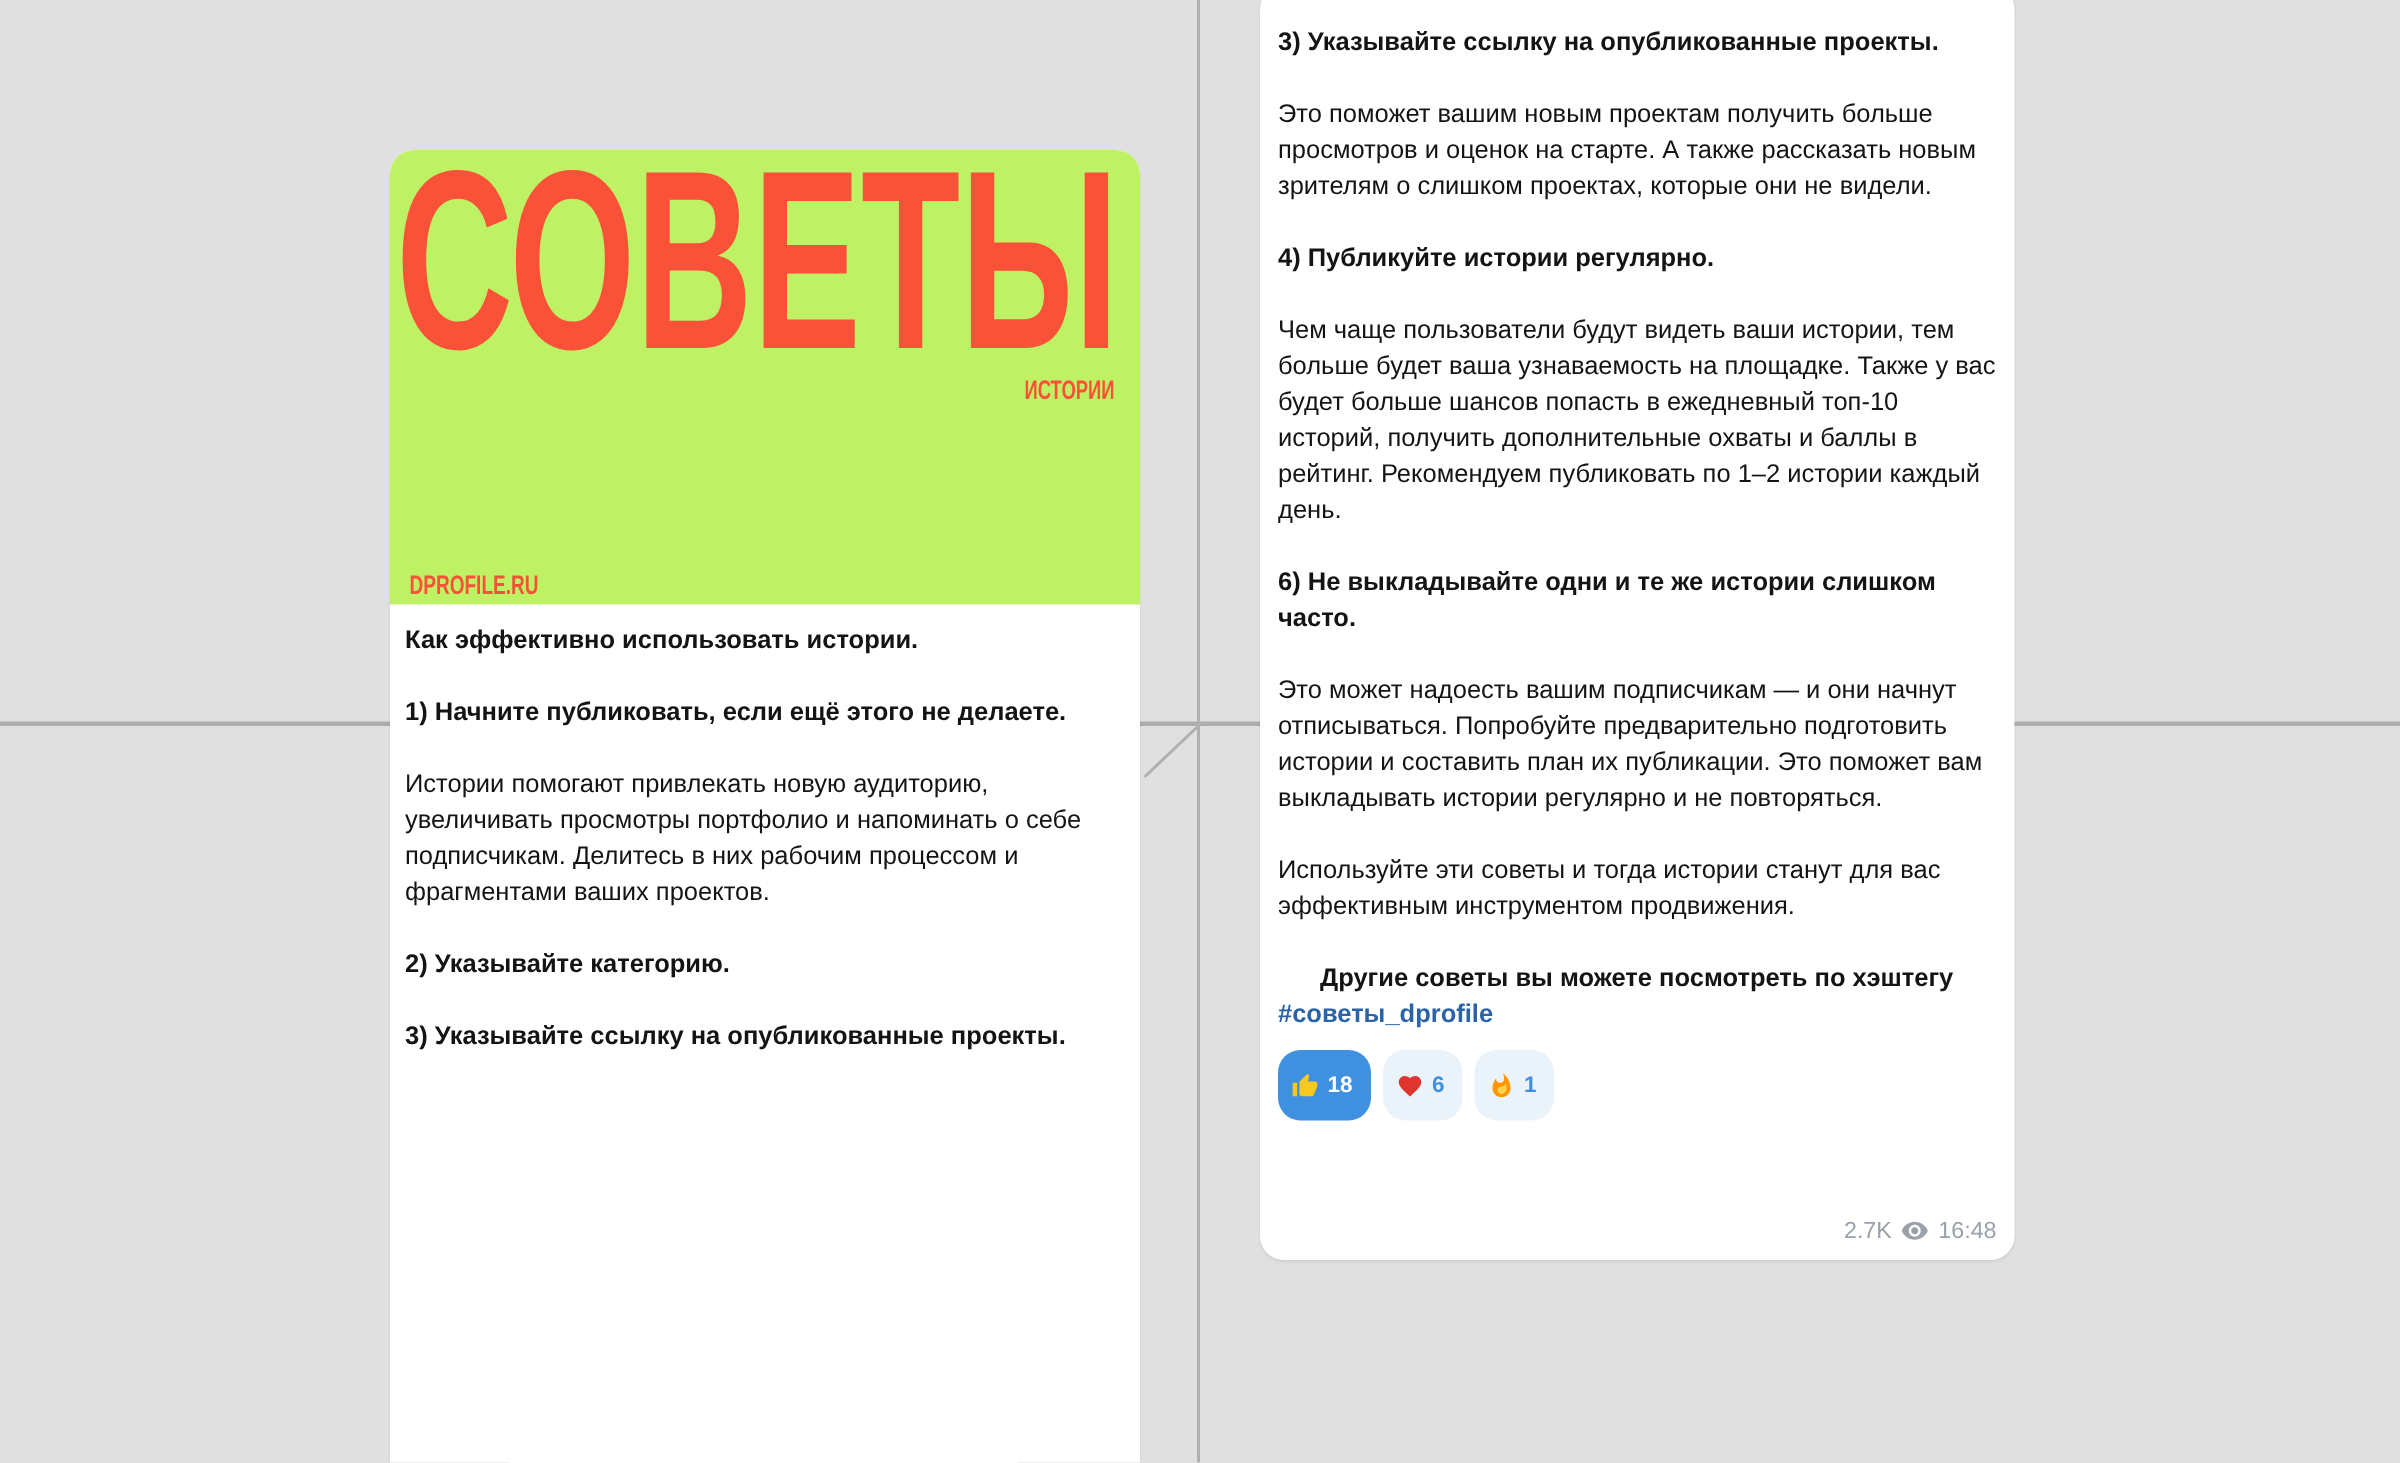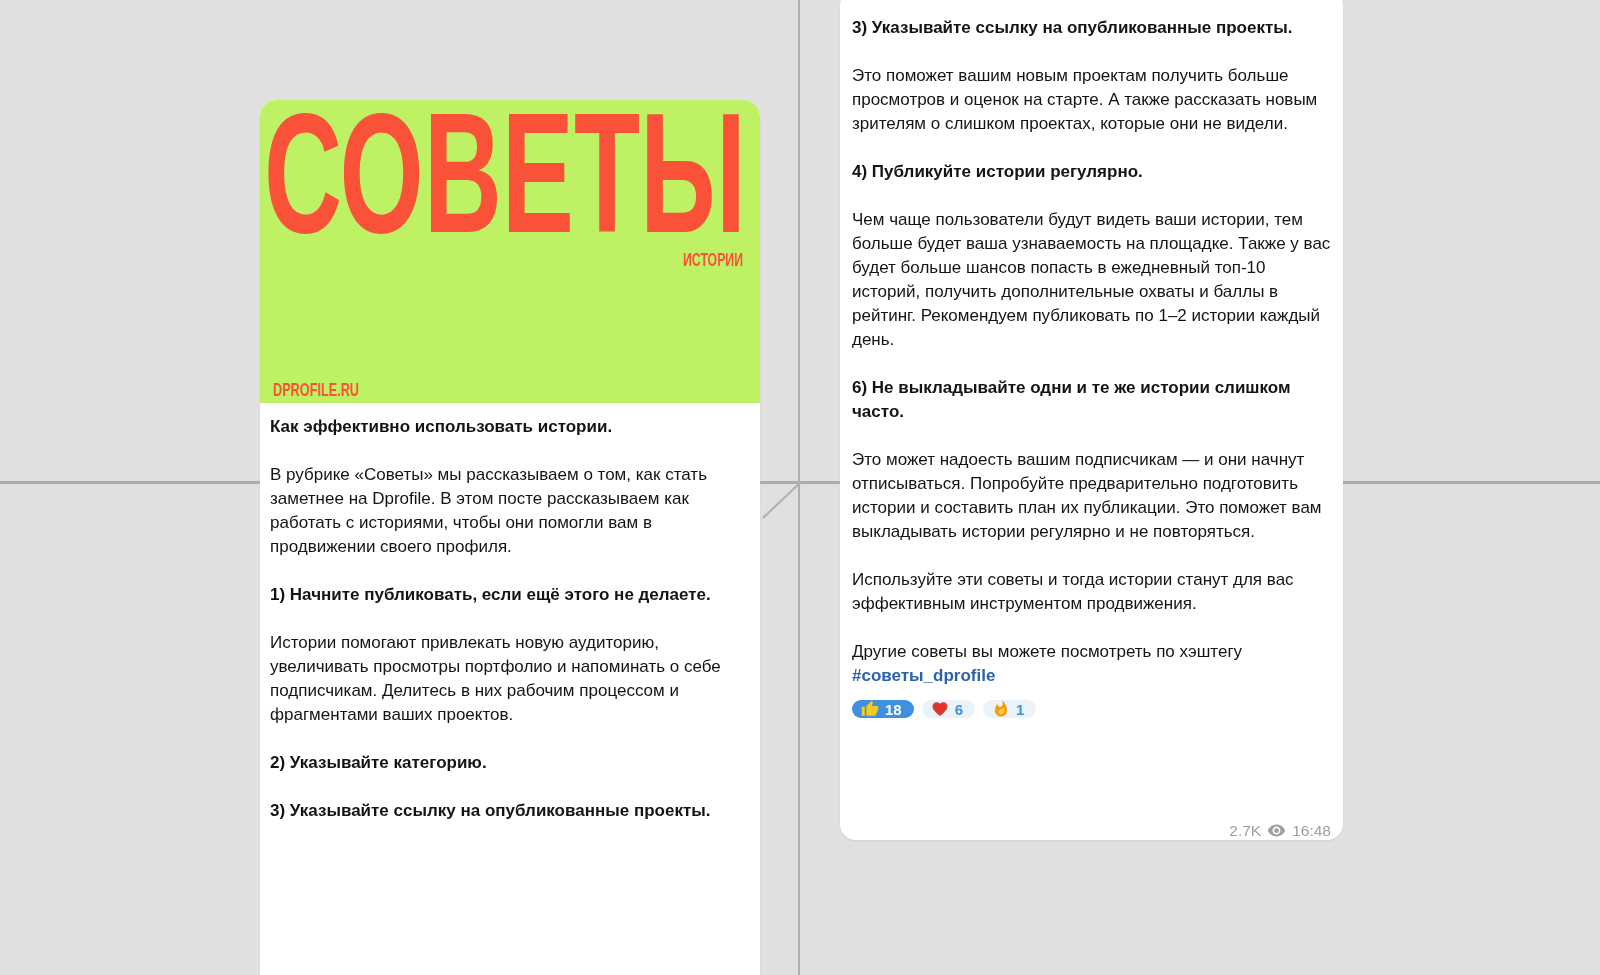--- a/index.html
+++ b/index.html
@@ -40,38 +40,38 @@
     font-weight: 700; fill: #fa5238;
   }
 
   
   .msg-text { padding: 12px 15px 0 10px; font-size: 17px; line-height: 24px; }
   .card-right .msg-text { padding: 26px 12px 0 12px; }
   .msg-text p { margin: 0 0 24px 0; }
   .msg-text p.b { font-weight: 700; }
 
   .hashtag-block { margin: 0 0 0 0; }
-  .hashtag-intro { font-weight: 400; }
+  .hashtag-intro { font-weight: 700; margin-left: 28px; }
   .hashtag-link { color: #2b63a9; font-weight: 700; text-decoration: none; cursor: pointer; display: inline-block; }
 
   
   .reactions { display: flex; gap: 8px; margin-top: 12px; align-items: center; }
   .pill {
     display: inline-flex; align-items: center; gap: 6px;
-    height: 18px; border-radius: 15px; padding: 0 12px 0 9px;
+    height: 47px; border-radius: 15px; padding: 0 12px 0 9px;
     font-size: 15px; font-weight: 700; cursor: pointer; border: none;
     font-family: "Liberation Sans", sans-serif;
   }
   .pill.active { background: #3f90de; color: #ffffff; }
   .pill.idle { background: #eaf2fa; color: #3f90de; }
   .pill svg { width: 18px; height: 18px; }
 
   
   .meta {
-    position: absolute; right: 12px; bottom: 0;
+    position: absolute; right: 12px; bottom: 10px;
     display: flex; align-items: center; gap: 6px;
     color: #9aa1a8; font-size: 15.5px;
   }
   .meta svg { width: 19px; height: 19px; }
 </style>
 </head>
 <body>
 
 <div class="guide guide-h"></div>
 <div class="guide guide-v"></div>
@@ -84,21 +84,20 @@
     </svg>
     <svg class="poster-sub-svg" width="62" height="20">
       <text x="0" y="16" font-size="18" textLength="60" lengthAdjust="spacingAndGlyphs">ИСТОРИИ</text>
     </svg>
     <svg class="poster-site-svg" width="90" height="20">
       <text x="0" y="16" font-size="18" textLength="86" lengthAdjust="spacingAndGlyphs">DPROFILE.RU</text>
     </svg>
   </div>
   <div class="msg-text">
     <p class="b">Как эффективно использовать истории.</p>
-    <p>В рубрике «Советы» мы рассказываем о том, как стать заметнее на Dprofile. В этом посте рассказываем как работать с историями, чтобы они помогли вам в продвижении своего профиля.</p>
     <p class="b">1) Начните публиковать, если ещё этого не делаете.</p>
     <p>Истории помогают привлекать новую аудиторию, увеличивать просмотры портфолио и напоминать о себе подписчикам. Делитесь в них рабочим процессом и фрагментами ваших проектов.</p>
     <p class="b">2) Указывайте категорию.</p>
     <p class="b">3) Указывайте ссылку на опубликованные проекты.</p>
   </div>
 </div>
 
 <div class="card card-right">
   <div class="msg-text">
     <p class="b">3) Указывайте ссылку на опубликованные проекты.</p>

